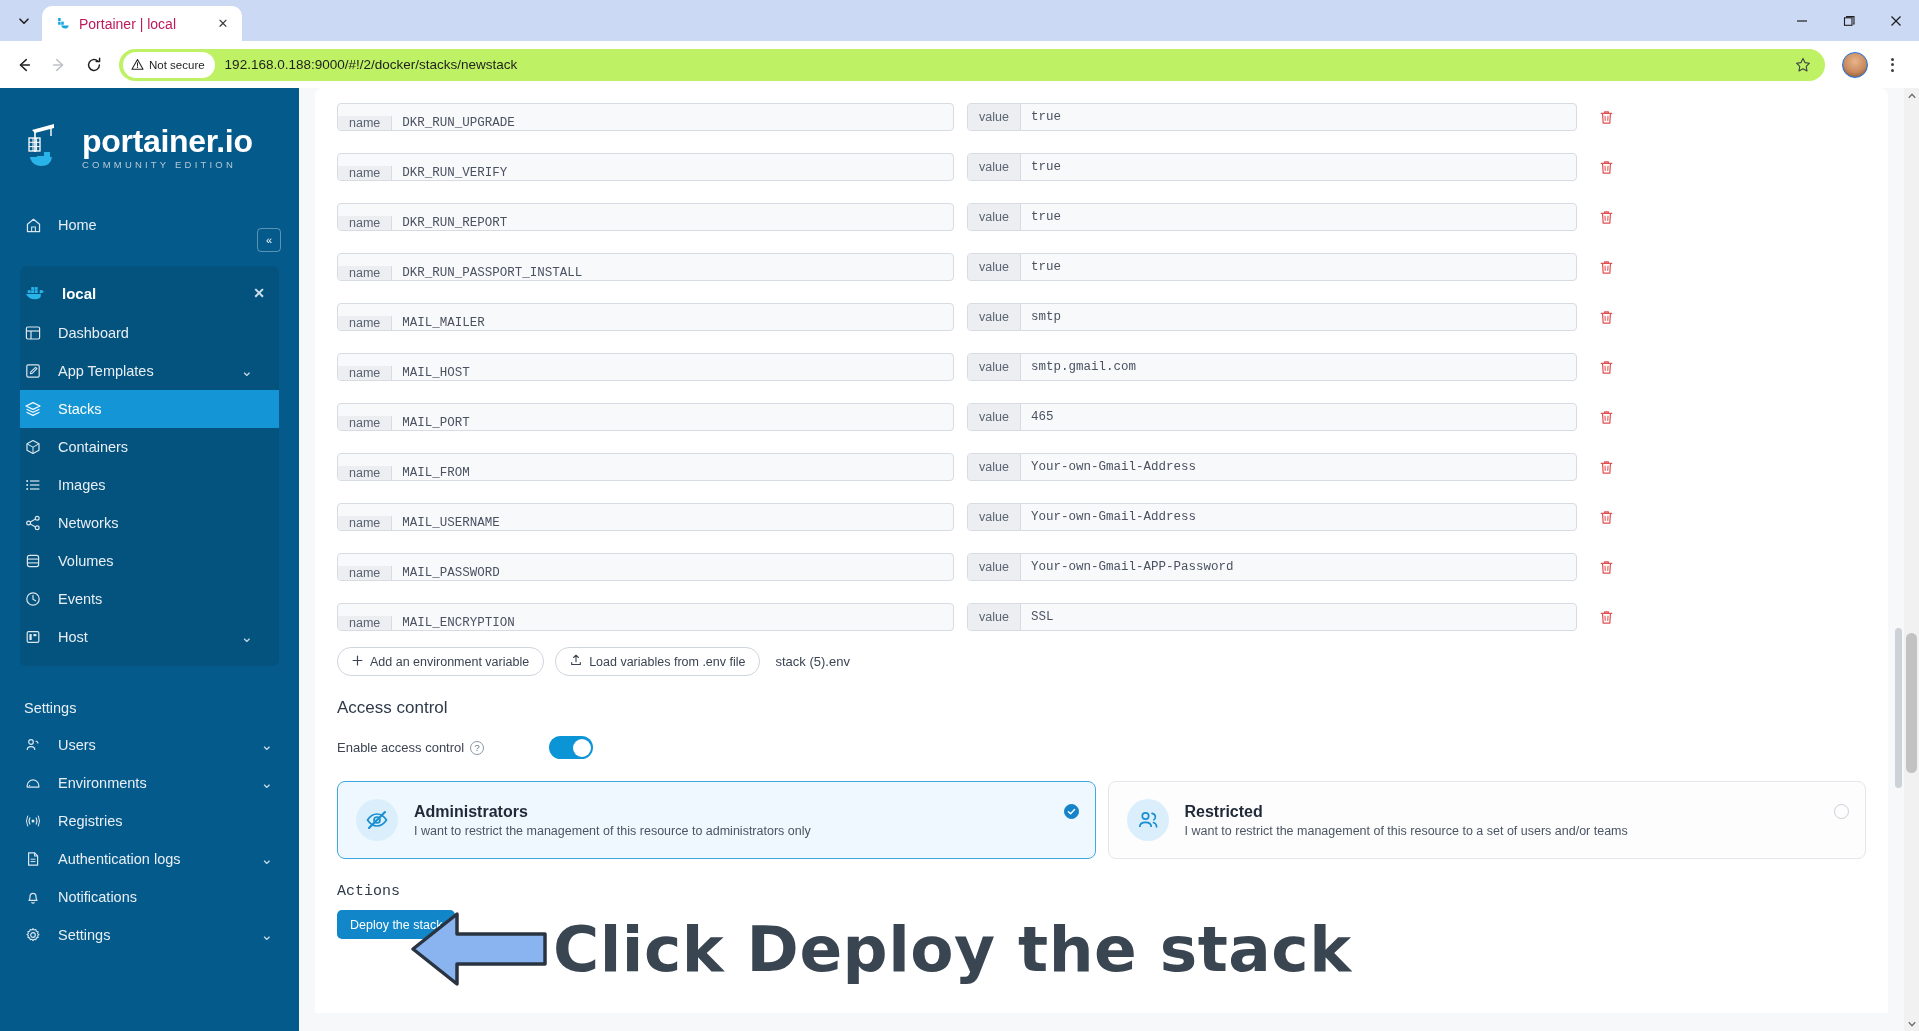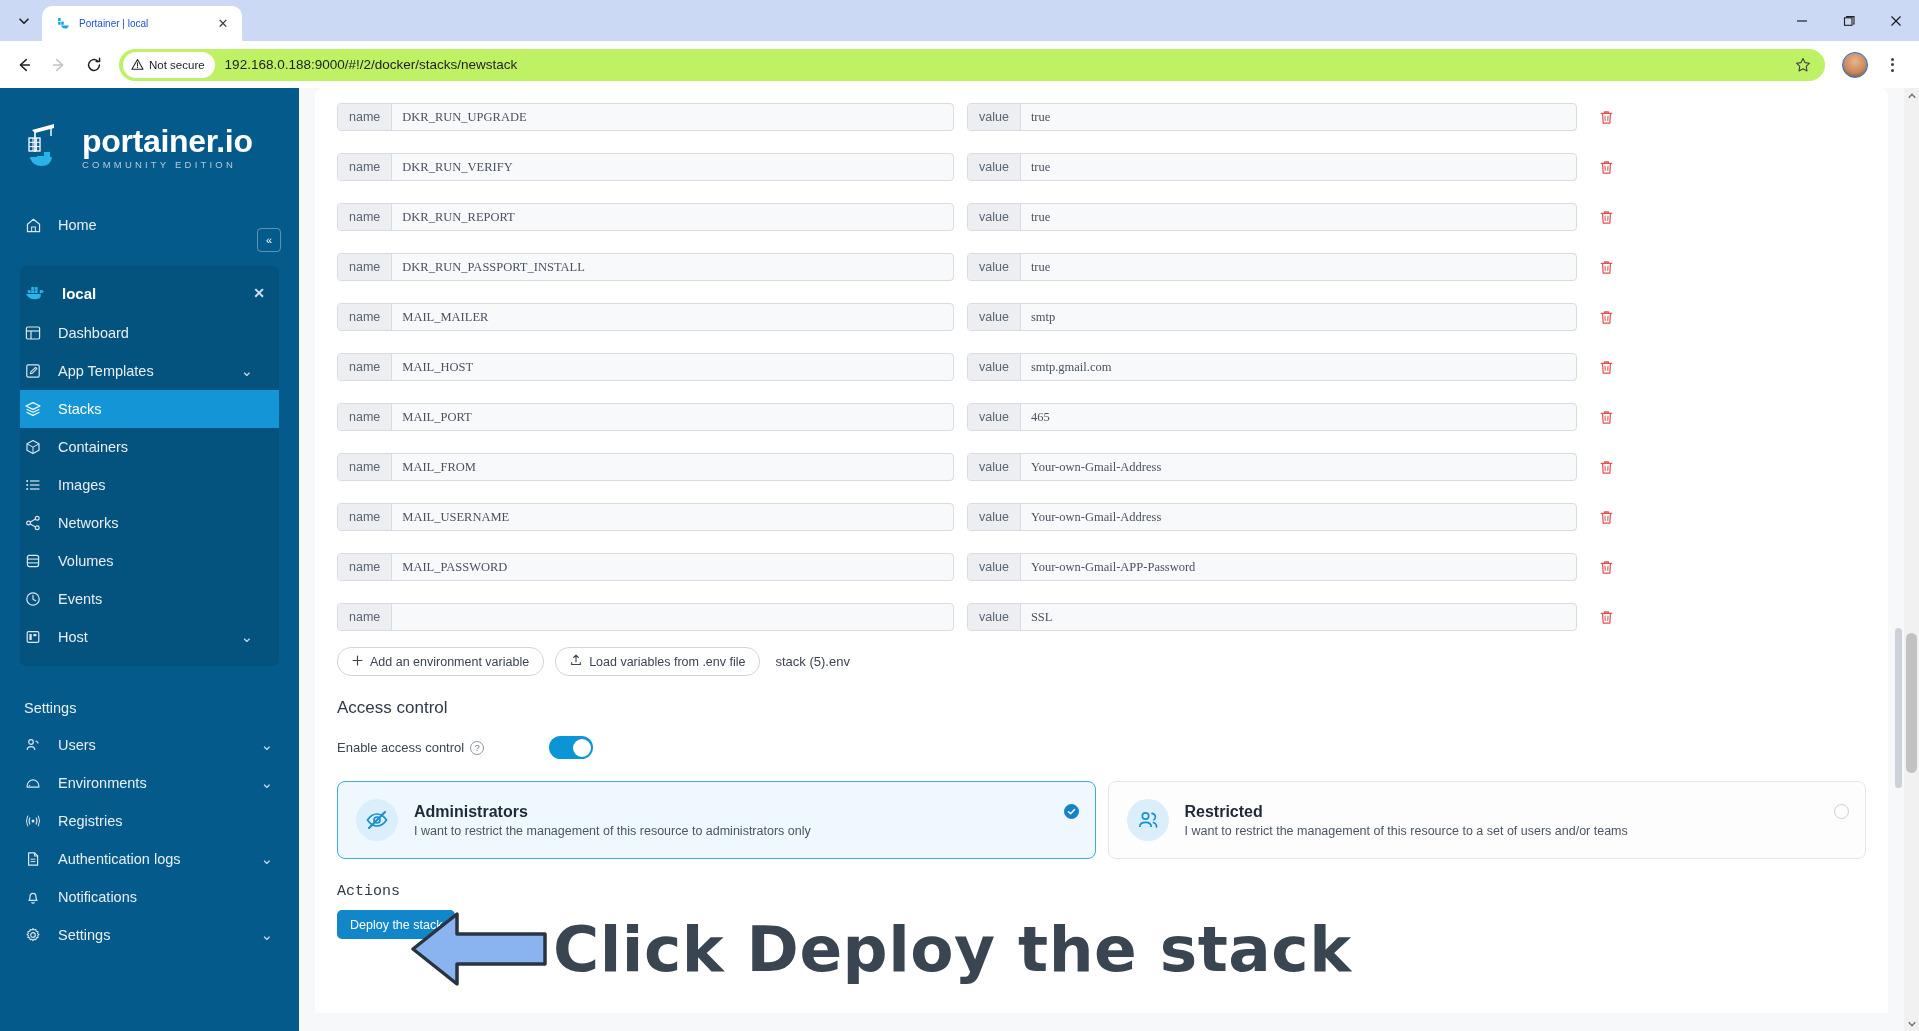--- a/index.html
+++ b/index.html
@@ -33,21 +33,21 @@
     min-width: 200px;
     background: #ffffff;
     border-radius: 10px 10px 0 0;
     display: flex; align-items: center;
     padding: 0 9px 0 12px;
     gap: 8px;
     position: relative;
   }
   .tab-favicon { width: 17px; height: 17px; flex: 0 0 17px; display:flex; align-items:center; justify-content:center; }
   .tab-title {
-    font-size: 10px; color: #1d4ed8;
+    font-size: 14px; color: #be185d;
     flex: 1 1 auto; white-space: nowrap; overflow: hidden;
   }
   .tab-close {
     width: 20px; height: 20px; border-radius: 50%;
     display: flex; align-items: center; justify-content: center;
     color: #3c4043; font-size: 13px;
   }
   .win-controls {
     position: absolute; right: 0; top: 0;
     height: 41px; display: flex; align-items: center;
@@ -222,26 +222,26 @@
   .field .addon {
     display: flex; align-items: center;
     padding: 0 11px;
     background: #eceef1;
     border-right: 1px solid #d7dce2;
     font-size: 12.5px; color: #5a6472;
     white-space: nowrap;
   }
   .field input {
     border: 0; outline: 0; background: transparent;
-    font-family: Liberation Serif, serif;
+    font-family: Liberation Mono, monospace;
     font-size: 12.5px; color: #4a5261;
     padding: 0 10px;
     width: 100%;
   }
-  .field.name-field { width: 617px; flex: 0 0 617px; }
+  .field.name-field { width: 617px; flex: 0 0 617px; align-items: flex-end; }
   .field.value-field { width: 610px; flex: 0 0 610px; margin-left: 13px; }
   .trash-btn {
     margin-left: 18px;
     width: 22px; height: 22px;
     display: flex; align-items: center; justify-content: center;
     color: #e05252;
   }
 
   .btn-row {
     display: flex; align-items: center;
@@ -882,20 +882,21 @@
                   <path d="M3.4 4.6 h11.2 M7 4.6 V3 h4 v1.6 M4.8 4.6 l.7 10.4 h7 l.7 -10.4" fill="none" stroke="currentColor" stroke-width="1.3" stroke-linecap="round" stroke-linejoin="round"></path>
                   <line x1="7.4" y1="7.2" x2="7.7" y2="12.6" stroke="currentColor" stroke-width="1.1"></line>
                   <line x1="10.6" y1="7.2" x2="10.3" y2="12.6" stroke="currentColor" stroke-width="1.1"></line>
                 </svg>
             </span>
           </div>
 
           <div class="env-row">
             <div class="field name-field">
               <span class="addon">name</span>
+              <input type="text" value="MAIL_ENCRYPTION" style="">
             </div>
             <div class="field value-field">
               <span class="addon">value</span>
               <input type="text" value="SSL" style="">
             </div>
             <span class="trash-btn">
               <svg width="17" height="17" viewBox="0 0 18 18">
                   <path d="M3.4 4.6 h11.2 M7 4.6 V3 h4 v1.6 M4.8 4.6 l.7 10.4 h7 l.7 -10.4" fill="none" stroke="currentColor" stroke-width="1.3" stroke-linecap="round" stroke-linejoin="round"></path>
                   <line x1="7.4" y1="7.2" x2="7.7" y2="12.6" stroke="currentColor" stroke-width="1.1"></line>
                   <line x1="10.6" y1="7.2" x2="10.3" y2="12.6" stroke="currentColor" stroke-width="1.1"></line>

